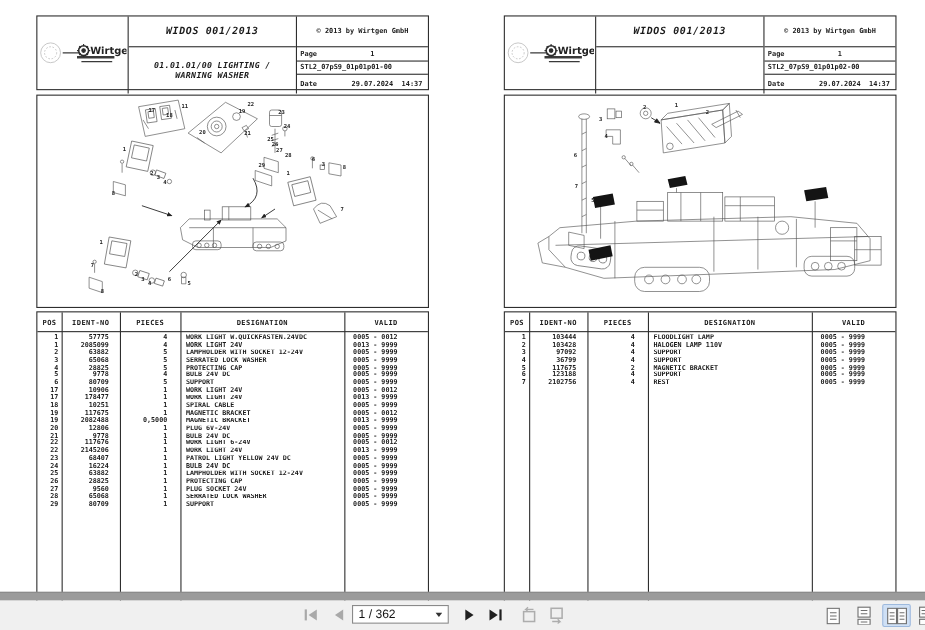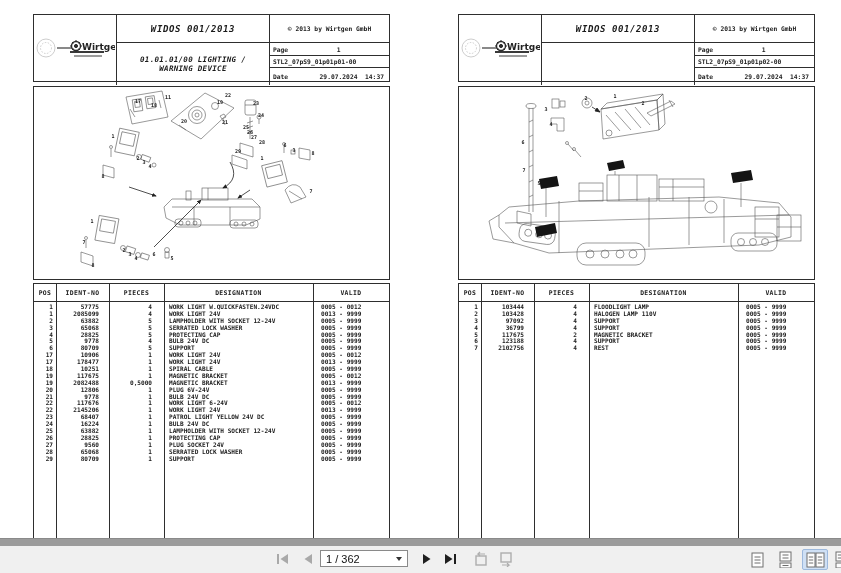--- a/index.html
+++ b/index.html
@@ -94,21 +94,21 @@
                 <line x1="44.6" y1="28.4" x2="46" y2="27"></line>
             </g>
           </g>
           <text x="48" y="34.5" font-family="DejaVu Sans, sans-serif" font-size="9" font-weight="bold" fill="#232323">Wirtgen</text>
         </svg>
       </div>
       <div class="mid-cell">
         <div class="doc-title">WIDOS 001/2013</div>
         <div class="sec-title">
           <div>01.01.01/00 LIGHTING /</div>
-          <div>WARNING DEVICE</div>
+          <div>WARNING WASHER</div>
         </div>
       </div>
       <div class="right-cell">
         <div class="copy">© 2013 by Wirtgen GmbH</div>
         <div class="pgrow">
           <span class="lbl">Page</span>
           <span class="val">1</span>
         </div>
         <div class="coderow">STL2_07pS9_01p01p01-00</div>
         <div class="daterow">

